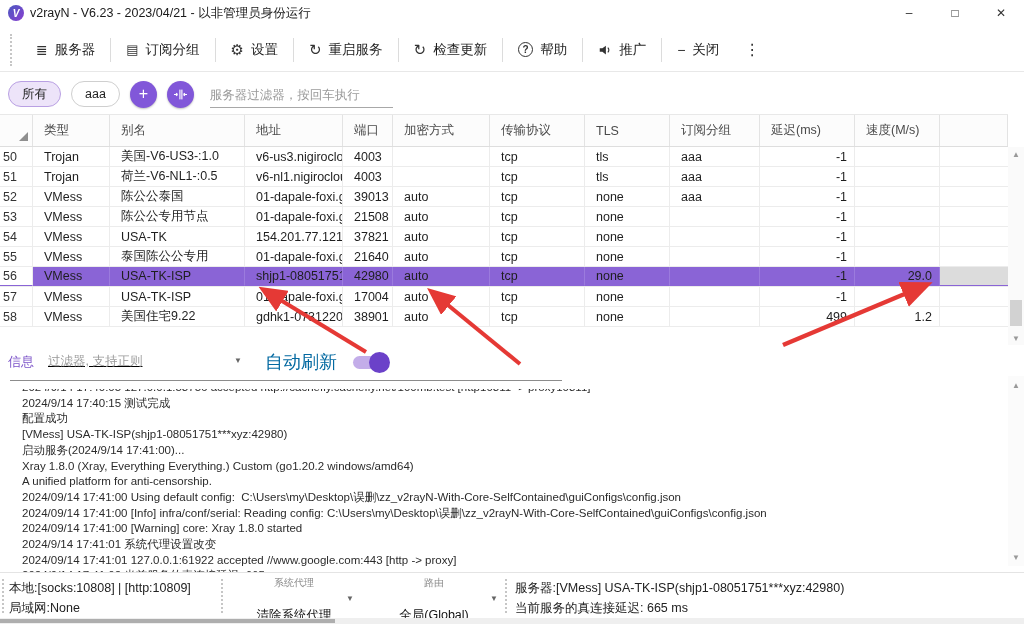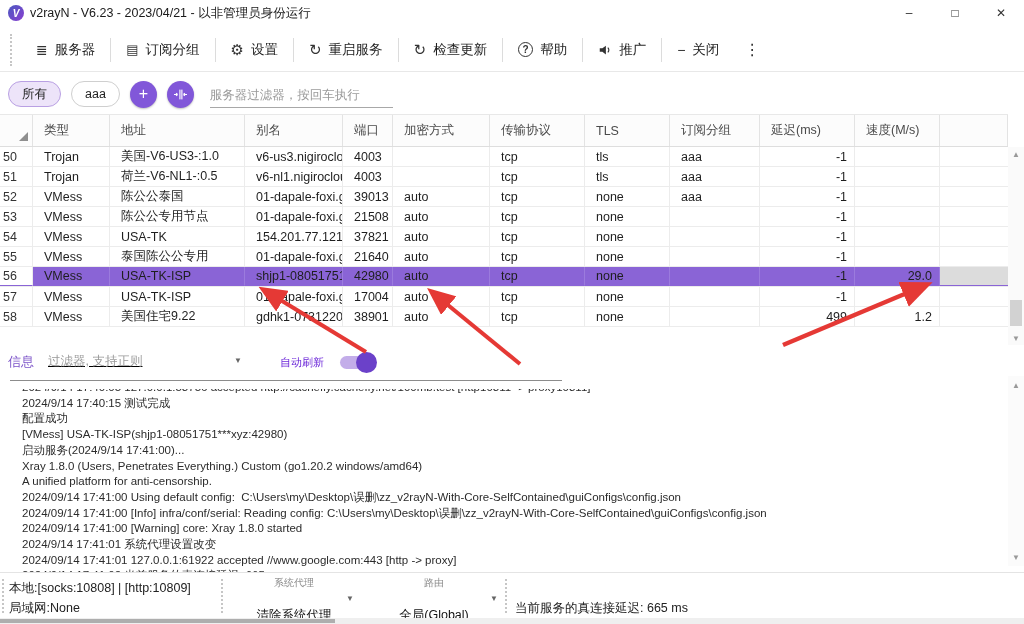--- a/index.html
+++ b/index.html
@@ -57,21 +57,21 @@
   .vscroll .sb-arrow { position:absolute; left:0; width:16px; height:14px; display:flex; align-items:center; justify-content:center; font-size:8px; color:#999; }
   .sb-thumb { position:absolute; left:2px; width:12px; background:#d2d2d2; }
 
   
   .infobar { position:absolute; left:0; top:350px; width:1024px; height:24px; display:flex; align-items:center; padding-left:8px; }
   .info-label { color:#7b52c8; font-size:13px; margin-right:14px; }
   .info-filter { position:relative; width:198px; height:22px; }
   .info-filter input { width:178px; border:none; outline:none; font-size:12.5px; background:transparent; font-family:inherit;text-decoration:underline; }
   .info-filter input::placeholder { color:#9a9a9a; }
   .info-filter .dd-arrow { position:absolute; right:4px; top:5px; font-size:8px; color:#666; }
-  .auto-refresh { font-size:11px; color:#6d28d9; margin-left:34px; }
+  .auto-refresh { font-size:18px; color:#0369a1; margin-left:19px; }
   .toggle { position:relative; width:34px; height:13px; border-radius:7px; background:#c3ade9; margin-left:16px; }
   .toggle .knob { position:absolute; right:-3px; top:-4px; width:21px; height:21px; border-radius:50%; background:#6b41c9; }
 
   
   .logarea { position:absolute; left:0; top:389px; width:1006px; height:194px; overflow:hidden; padding-left:22px; }
   .log-line { font-size:11.5px; line-height:15.7px; color:#2b2b2b; white-space:pre; overflow:hidden; }
   .log-line:first-child { margin-top:-9px; }
   .log-underline { position:absolute; left:10px; top:380px; width:552px; height:1px; background:#8c8c8c; }
   .vscroll.log-sb { top:376px; height:190px; background:#fbfbfb; }
 
@@ -192,22 +192,22 @@
     <div class="underline"></div>
   </div>
 </div>
 
 <div class="srv-table">
   <div class="trow thead">
     <div class="corner">
         <span class="corner-tri"></span>
       </div>
   <div>类型</div>
+      <div>别名</div>
       <div>地址</div>
-      <div>别名</div>
       <div>端口</div>
       <div>加密方式</div>
       <div>传输协议</div>
       <div>TLS</div>
       <div>订阅分组</div>
       <div>延迟(ms)</div>
       <div>速度(M/s)</div>
       <div></div>
     </div>
   <div class="tbody" id="table-body">
@@ -357,21 +357,21 @@
       <div class="knob"></div>
     </div>
 </div>
 
 <div class="logarea" id="log-output">
     <div class="log-line">2024/9/14 17:40:05 127.0.0.1:53756 accepted http://cachefly.cachefly.net/100mb.test [http10311 -&gt; proxy10311]</div>
     <div class="log-line">2024/9/14 17:40:15 测试完成</div>
     <div class="log-line">配置成功</div>
     <div class="log-line">[VMess] USA-TK-ISP(shjp1-08051751***xyz:42980)</div>
     <div class="log-line">启动服务(2024/9/14 17:41:00)...</div>
-    <div class="log-line">Xray 1.8.0 (Users, Penetrates Everything.) Custom (go1.20.2 windows/amd64)</div>
+    <div class="log-line">Xray 1.8.0 (Xray, Everything Everything.) Custom (go1.20.2 windows/amd64)</div>
     <div class="log-line">A unified platform for anti-censorship.</div>
     <div class="log-line">2024/09/14 17:41:00 Using default config:  C:\Users\my\Desktop\误删\zz_v2rayN-With-Core-SelfContained\guiConfigs\config.json</div>
     <div class="log-line">2024/09/14 17:41:00 [Info] infra/conf/serial: Reading config: C:\Users\my\Desktop\误删\zz_v2rayN-With-Core-SelfContained\guiConfigs\config.json</div>
     <div class="log-line">2024/09/14 17:41:00 [Warning] core: Xray 1.8.0 started</div>
     <div class="log-line">2024/9/14 17:41:01 系统代理设置改变</div>
     <div class="log-line">2024/09/14 17:41:01 127.0.0.1:61922 accepted //www.google.com:443 [http -&gt; proxy]</div>
     <div class="log-line">2024/9/14 17:41:02 当前服务的真连接延迟: 665 ms</div>
   </div>
 <div class="log-underline"></div>
 
@@ -394,20 +394,21 @@
   </div>
 
   <div class="sb-combo" style="left:368px; width:132px;">
     <div class="mini-label">路由</div>
     <div class="val">全局(Global)</div>
     <span class="dd-arrow">▼</span>
     <div class="cunder"></div>
   </div>
 
   <div class="sb-grip" style="left:505px;"></div>
+  <div class="sb-right1">服务器:[VMess] USA-TK-ISP(shjp1-08051751***xyz:42980)</div>
   <div class="sb-right2">当前服务的真连接延迟: 665 ms</div>
 </div>
 
 <div class="hscroll">
   <div class="hthumb"></div>
 </div>
 
 <svg class="annot">
   <defs>
     <marker id="ah" markerWidth="7" markerHeight="6" refX="5.4" refY="3" orient="auto">

